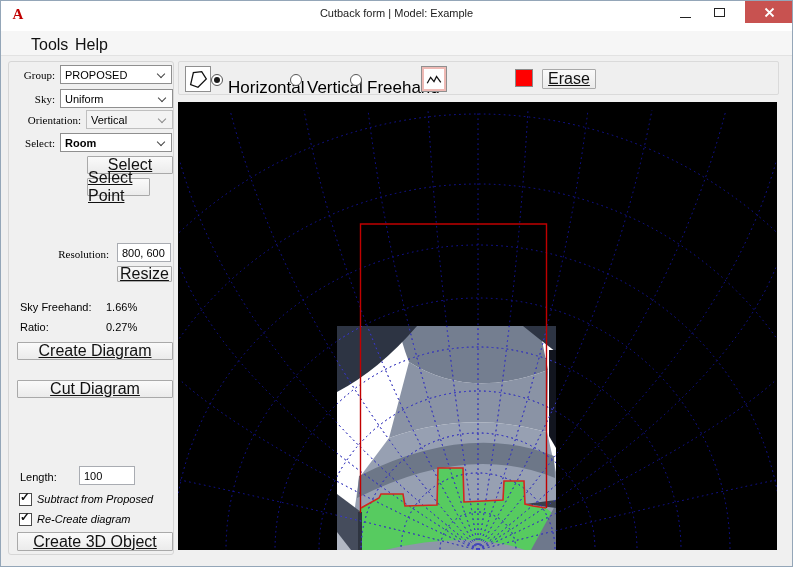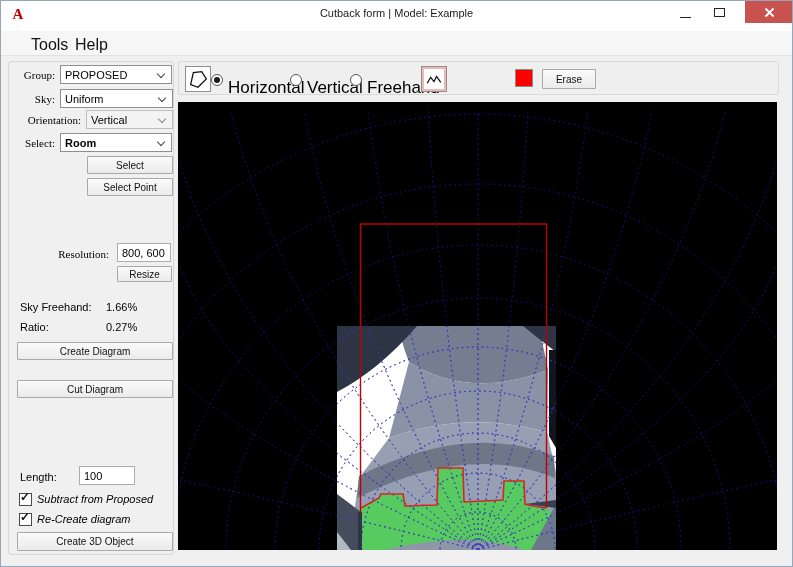--- a/index.html
+++ b/index.html
@@ -31,21 +31,21 @@
     border:1px solid #d6d6d6; border-radius:3px; }
   .lbl{ position:absolute; font-size:11px; color:#000; white-space:nowrap; }
   .lbl-r{ text-align:right;font-family:Liberation Serif, serif; }
   .combo{ position:absolute; height:19px; background:#fff; border:1px solid #8f8f8f;
     font-size:11px; color:#000; display:flex; align-items:center; padding-left:4px; }
   .combo .chev{ position:absolute; right:7px; top:5px; width:6px; height:6px;
     border-right:1.4px solid #444; border-bottom:1.4px solid #444; transform:rotate(45deg); }
   .combo.flat{ background:#f3f3f3; border-color:#bfbfbf; }
   .combo.flat .chev{ border-color:#8a8a8a; }
   .btn{ position:absolute; background:linear-gradient(#fafafa,#ebebeb); border:1px solid #a9a9a9;
-    font-size:10px; color:#111; display:flex; align-items:center; justify-content:center; border-radius:1px;}
+    font-size:16px; color:#111; display:flex; align-items:center; justify-content:center; border-radius:1px;text-decoration:underline;}
   .input{ position:absolute; background:#fff; border:1px solid #a9acb2; font-size:11px;
     color:#000; display:flex; align-items:center; padding-left:4px; }
   .stat-val{ position:absolute; font-size:11px; color:#000; }
   .checkbox-row{ position:absolute; height:14px; }
   .cb{ position:absolute; left:0; top:0; width:13px; height:13px; background:#fff;
     border:1px solid #4a4a4a; }
   .cbmark{ position:absolute; left:0px; top:-4px; font-size:12px; font-weight:bold; color:#111; }
   .cblabel{ position:absolute; left:18px; top:0px; font-size:11px; color:#000; white-space:nowrap;font-style:italic; }
   
   .toolbar{ position:absolute; left:177px; top:60px; width:601px; height:34px;
@@ -108,21 +108,21 @@
         <span class="chev"></span>
     </div>
 
     <span class="lbl lbl-r" style="left:0;top:75px;width:46px;">Select:</span>
     <div class="combo" style="left:51px;top:71px;width:112px;font-weight:bold;">
       <span>Room</span>
         <span class="chev"></span>
     </div>
 
     <div class="btn" style="left:78px;top:94px;width:86px;height:18px;">Select</div>
-    <div class="btn" style="left:78px;top:116px;width:86px;height:18px;">Select Point</div>
+    <div class="btn" style="left:78px;top:116px;width:63px;height:18px;">Select Point</div>
 
     <span class="lbl lbl-r" style="left:8px;top:186px;width:92px;">Resolution:</span>
     <div class="input" style="left:108px;top:181px;width:54px;height:19px;">800, 600</div>
     <div class="btn" style="left:108px;top:204px;width:55px;height:16px;">Resize</div>
 
     <span class="lbl" style="left:11px;top:239px;">Sky Freehand:</span>
     <span class="stat-val" style="left:97px;top:239px;">1.66%</span>
     <span class="lbl" style="left:11px;top:259px;">Ratio:</span>
     <span class="stat-val" style="left:97px;top:259px;">0.27%</span>
 

